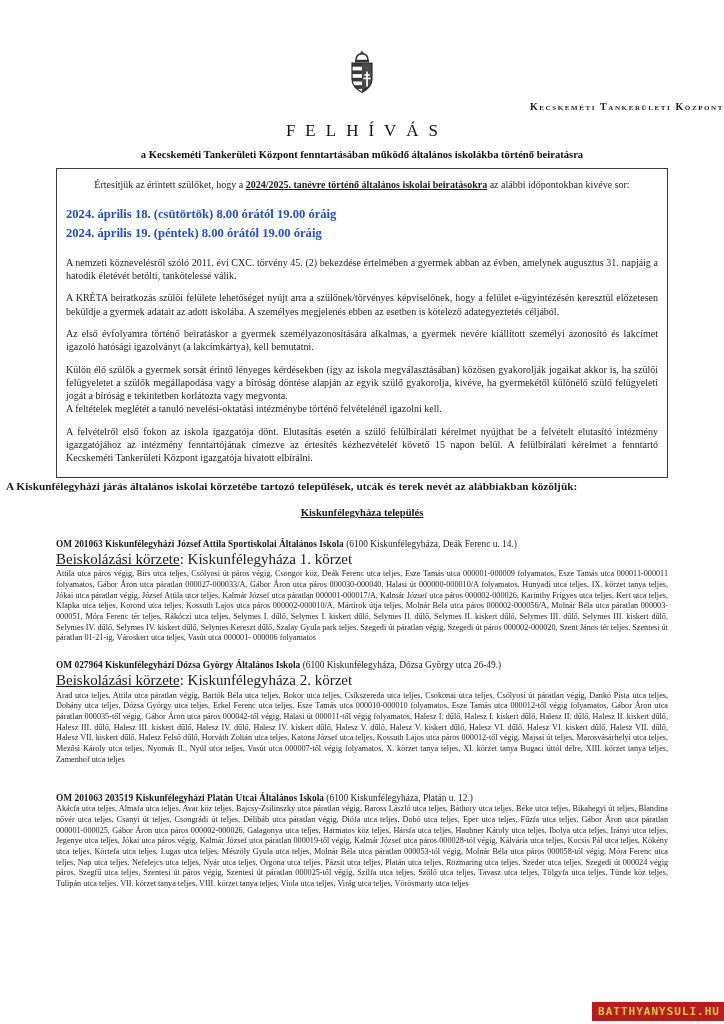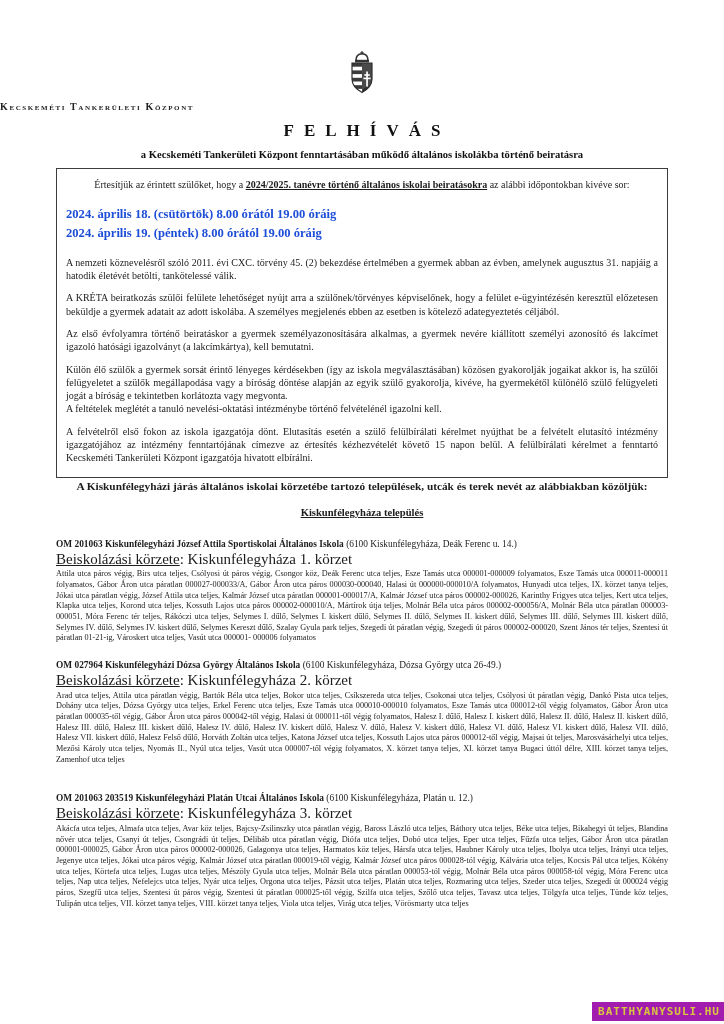--- a/index.html
+++ b/index.html
@@ -4,25 +4,25 @@
 <style>
   html,body{margin:0;padding:0;}
   body{
     width:724px;height:1024px;background:#ffffff;position:relative;overflow:hidden;
     font-family:"Liberation Serif","DejaVu Serif",serif;color:#1c1c1c;
     -webkit-font-smoothing:antialiased;
   }
   .page{padding-top:50px;}
   .coat{display:block;margin:0 auto 3px auto;}
   .org-name{
-    text-align:left;font-variant:small-caps;font-weight:600;
+    text-align:right;font-variant:small-caps;font-weight:600;
     font-size:10px;letter-spacing:1.6px;color:#222;
   }
   .main-title{
-    text-align:center;font-weight:bold;font-size:17px;
+    text-align:center;font-weight:normal;font-size:17px;
     letter-spacing:10px;text-indent:10px;margin-top:9px;color:#111;
   }
   .subtitle{
     text-align:center;font-weight:bold;font-size:10.6px;margin-top:8px;color:#111;
   }
   .notice-box{
     margin:8px 56px 0 56px;border:1.5px solid #3c3c3c;
     padding:7px 9px 12px 9px;
   }
   .intro{text-align:center;font-size:10px;margin:3px 0 0 0;}
@@ -30,39 +30,39 @@
   .dates{
     text-align:left;font-weight:bold;font-size:12.6px;
     margin:15px 0 13px 0;line-height:1.5;color:#1d4ed8;
   }
   .body-par{
     font-size:10px;text-align:justify;line-height:1.33;margin:9px 0 0 0;
   }
   .body-par .it{font-style:italic;}
   .year-heading{text-align:center;font-weight:bold;font-size:11.3px;margin-top:13px;}
   .district-heading{
-    text-align:center;font-weight:bold;font-size:11.3px;margin-top:2px;padding:0 6px;
+    text-align:left;font-weight:bold;font-size:11.3px;margin-top:2px;padding:0 6px;
   }
   .settlement-heading{
     text-align:center;font-weight:bold;font-size:10.6px;
     text-decoration:underline;margin-top:15px;
   }
   .school{margin:0 56px;}
   .school-header{font-size:9.4px;margin:0;line-height:1.3;}
   .school-header .b{font-weight:bold;}
   .district-line{font-size:15px;margin:0;line-height:1.3;}
   .district-line .u{text-decoration:underline;}
   .streets{
     font-size:8.2px;text-align:justify;line-height:1.3;margin:0;color:#242424;
   }
   .school-1{margin-top:20px;}
   .school-2{margin-top:15px;}
   .school-3{margin-top:27px;}
   .watermark{
-    position:absolute;right:0;bottom:3px;background:#a21caf;
+    position:absolute;right:0;bottom:3px;background:#b91c1c;
     color:#d8c63f;font-family:"DejaVu Sans Mono",monospace;
     font-size:11px;font-weight:bold;letter-spacing:1px;padding:3px 4px 3px 6px;
   }
 </style>
 </head>
 <body>
 
 <div class="page">
 
   <svg class="coat" width="34" height="48" viewBox="0 0 34 48">
@@ -127,19 +127,18 @@
   </div>
 
   <div class="school school-2">
     <p class="school-header"><span class="b">OM 027964 Kiskunfélegyházi Dózsa György Általános Iskola</span><span> (6100 Kiskunfélegyháza, Dózsa György utca 26-49.)</span></p>
     <p class="district-line"><span class="u">Beiskolázási körzete</span><span>: Kiskunfélegyháza 2. körzet</span></p>
     <p class="streets">Arad utca teljes, Attila utca páratlan végig, Bartók Béla utca teljes, Bokor utca teljes, Csíkszereda utca teljes, Csokonai utca teljes, Csólyosi út páratlan végig, Dankó Pista utca teljes, Dohány utca teljes, Dózsa György utca teljes, Erkel Ferenc utca teljes, Esze Tamás utca 000010-000010 folyamatos, Esze Tamás utca 000012-től végig folyamatos, Gábor Áron utca páratlan 000035-től végig, Gábor Áron utca páros 000042-től végig, Halasi út 000011-től végig folyamatos, Halesz I. dűlő, Halesz I. kiskert dűlő, Halesz II. dűlő, Halesz II. kiskert dűlő, Halesz III. dűlő, Halesz III. kiskert dűlő, Halesz IV. dűlő, Halesz IV. kiskert dűlő, Halesz V. dűlő, Halesz V. kiskert dűlő, Halesz VI. dűlő, Halesz VI. kiskert dűlő, Halesz VII. dűlő, Halesz VII. kiskert dűlő, Halesz Felső dűlő, Horváth Zoltán utca teljes, Katona József utca teljes, Kossuth Lajos utca páros 000012-től végig, Majsai út teljes, Marosvásárhelyi utca teljes, Mezősi Károly utca teljes, Nyomás II., Nyúl utca teljes, Vasút utca 000007-től végig folyamatos, X. körzet tanya teljes, XI. körzet tanya Bugaci úttól délre, XIII. körzet tanya teljes, Zamenhof utca teljes</p>
   </div>
 
   <div class="school school-3">
     <p class="school-header"><span class="b">OM 201063 203519 Kiskunfélegyházi Platán Utcai Általános Iskola</span><span> (6100 Kiskunfélegyháza, Platán u. 12.)</span></p>
-    <p class="district-line"><span class="u">Beiskolázási körzete</span><span>: Kiskunfélegyháza 3. körzet</span></p>
     <p class="streets">Akácfa utca teljes, Almafa utca teljes, Avar köz teljes, Bajcsy-Zsilinszky utca páratlan végig, Baross László utca teljes, Báthory utca teljes, Béke utca teljes, Bikahegyi út teljes, Blandina nővér utca teljes, Csanyi út teljes, Csongrádi út teljes, Délibáb utca páratlan végig, Diófa utca teljes, Dobó utca teljes, Eper utca teljes, Fűzfa utca teljes, Gábor Áron utca páratlan 000001-000025, Gábor Áron utca páros 000002-000026, Galagonya utca teljes, Harmatos köz teljes, Hársfa utca teljes, Haubner Károly utca teljes, Ibolya utca teljes, Irányi utca teljes, Jegenye utca teljes, Jókai utca páros végig, Kalmár József utca páratlan 000019-től végig, Kalmár József utca páros 000028-tól végig, Kálvária utca teljes, Kocsis Pál utca teljes, Kökény utca teljes, Körtefa utca teljes, Lugas utca teljes, Mészöly Gyula utca teljes, Molnár Béla utca páratlan 000053-tól végig, Molnár Béla utca páros 000058-tól végig, Móra Ferenc utca teljes, Nap utca teljes, Nefelejcs utca teljes, Nyár utca teljes, Orgona utca teljes, Pázsit utca teljes, Platán utca teljes, Rozmaring utca teljes, Szeder utca teljes, Szegedi út 000024 végig páros, Szegfű utca teljes, Szentesi út páros végig, Szentesi út páratlan 000025-től végig, Szilfa utca teljes, Szőlő utca teljes, Tavasz utca teljes, Tölgyfa utca teljes, Tünde köz teljes, Tulipán utca teljes, VII. körzet tanya teljes, VIII. körzet tanya teljes, Viola utca teljes, Virág utca teljes, Vörösmarty utca teljes</p>
   </div>
 
 </div>
 
 <div class="watermark">BATTHYANYSULI.HU</div>
 
 </body></html>

